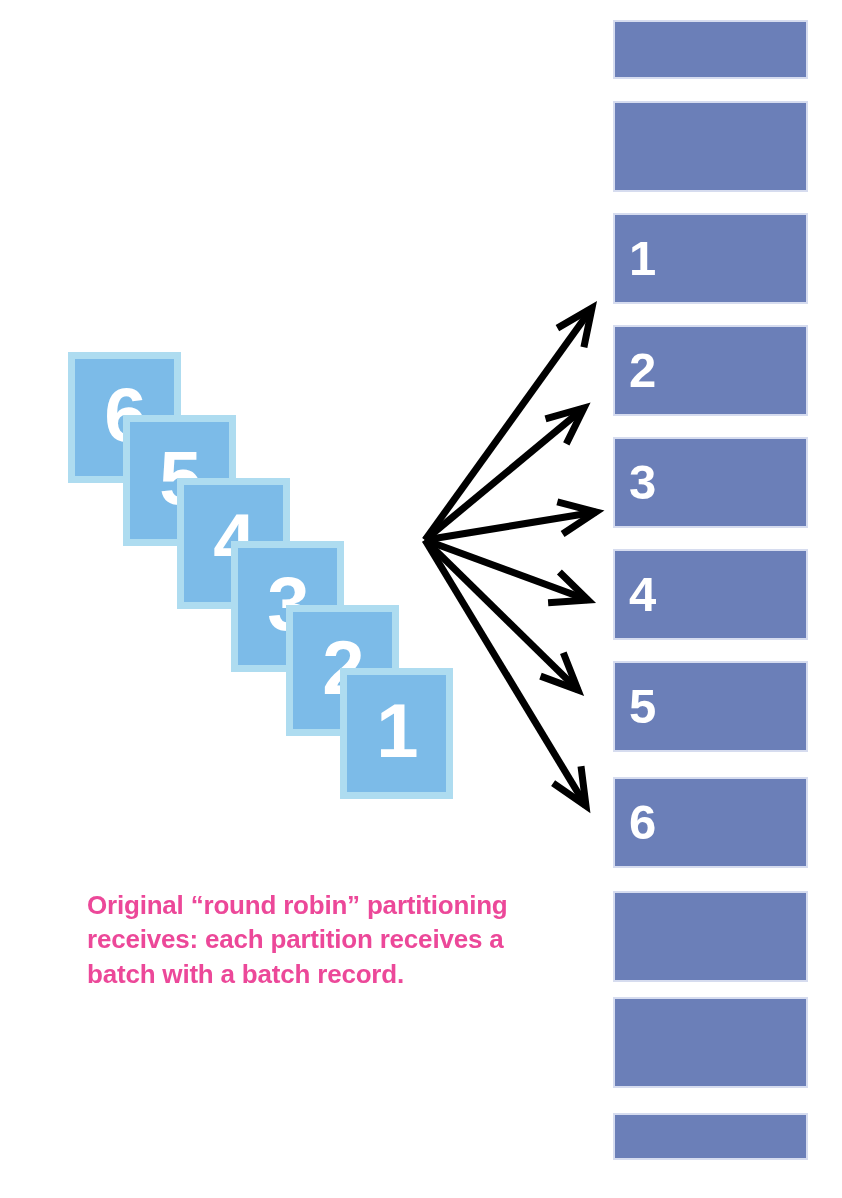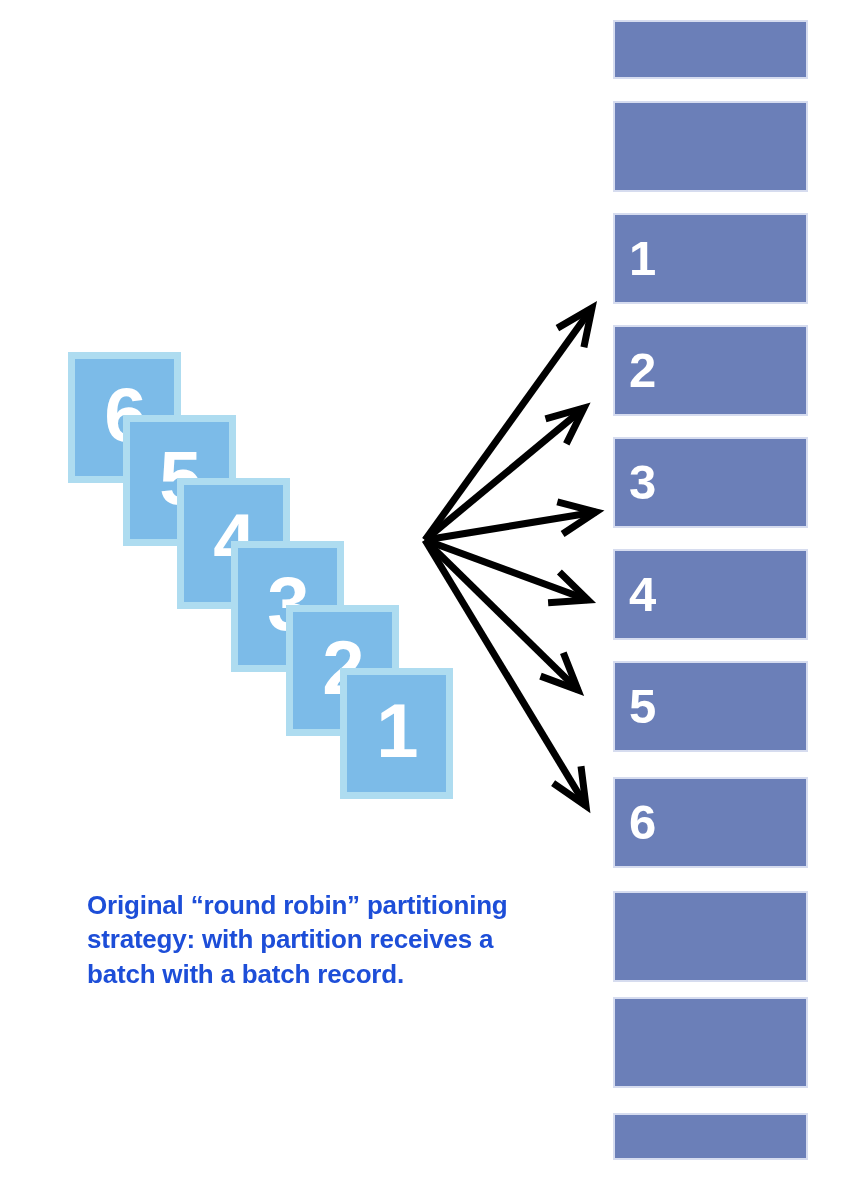--- a/index.html
+++ b/index.html
@@ -89,21 +89,21 @@
     height: 1198px;
     pointer-events: none;
   }
 
   
   #caption {
     position: absolute;
     left: 87px;
     top: 888px;
     width: 480px;
-    color: #1d4ed8;
+    color: #ec4899;
     font-family: "Liberation Sans", sans-serif;
     font-size: 26px;
     font-weight: 700;
     line-height: 1.32;
     letter-spacing: -0.2px;
   }
 </style>
 </head>
 <body>
 
@@ -178,17 +178,17 @@
         <path d="M 540.5 676.1 L 578 690 L 563.3 652.8" fill="none" stroke="#000000" stroke-width="7" stroke-linecap="butt" stroke-linejoin="miter"></path>
       </g>
       <g>
         <line x1="425" y1="540" x2="586" y2="806" stroke="#000000" stroke-width="7" stroke-linecap="butt"></line>
         <path d="M 553.1 783.2 L 586 806 L 581.0 766.3" fill="none" stroke="#000000" stroke-width="7" stroke-linecap="butt" stroke-linejoin="miter"></path>
       </g>
     </svg>
 
   <div id="caption">
     <div>Original “round robin” partitioning</div>
-    <div>strategy: with partition receives a</div>
+    <div>receives: each partition receives a</div>
     <div>batch with a batch record.</div>
   </div>
 
 </div>
 
 </body></html>

